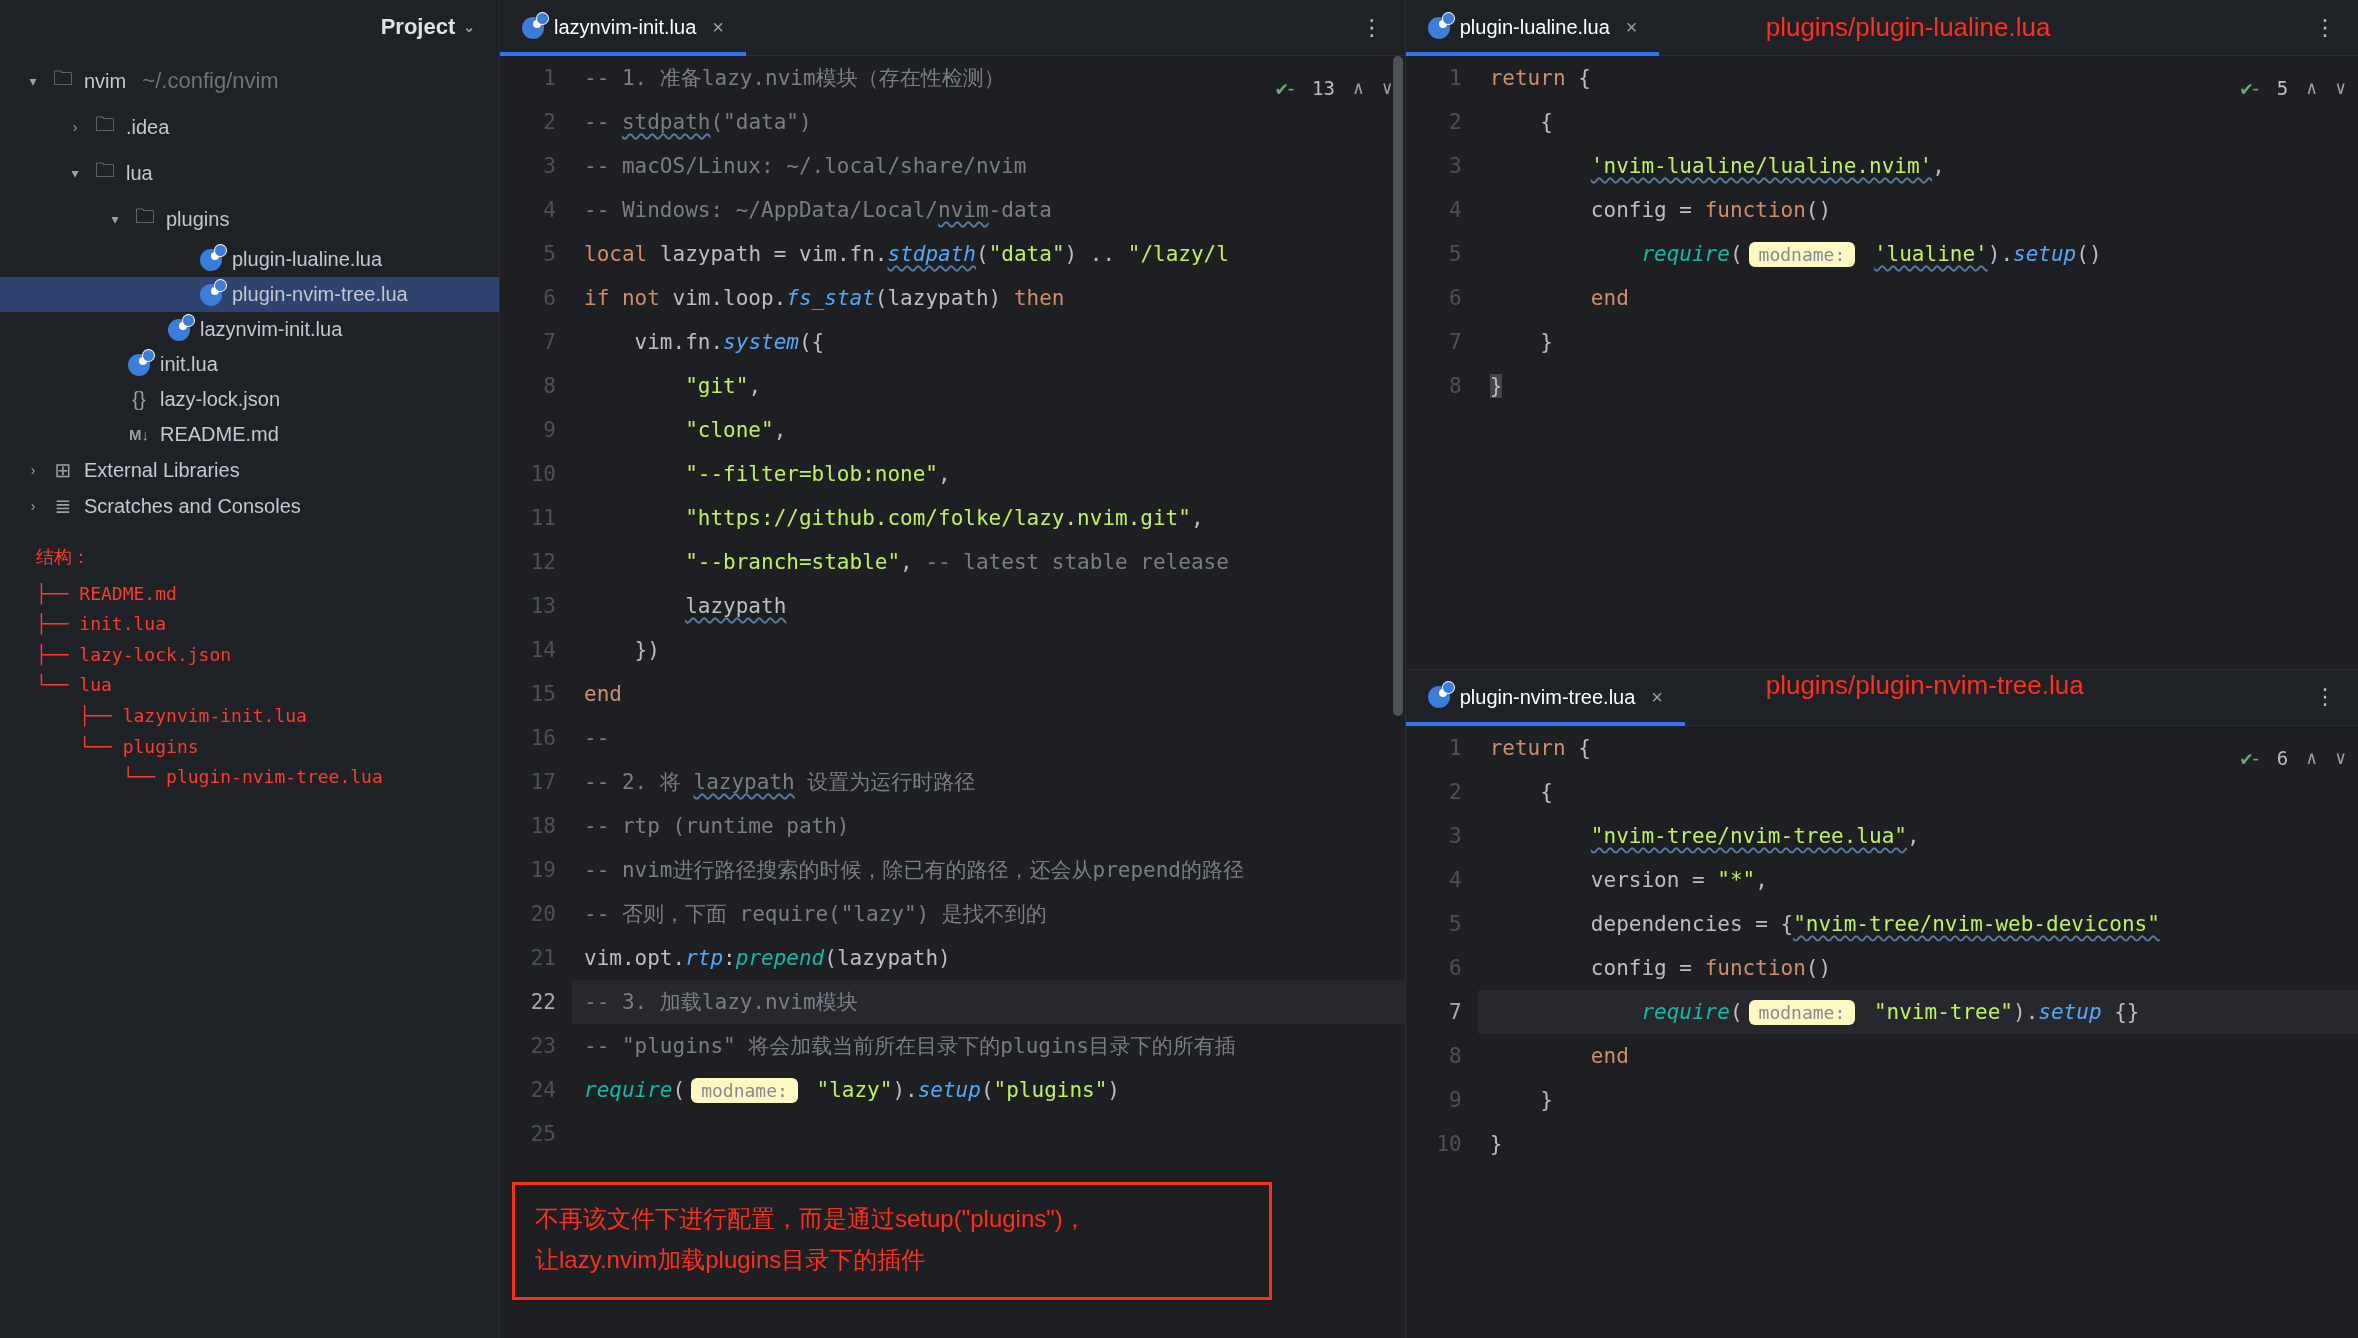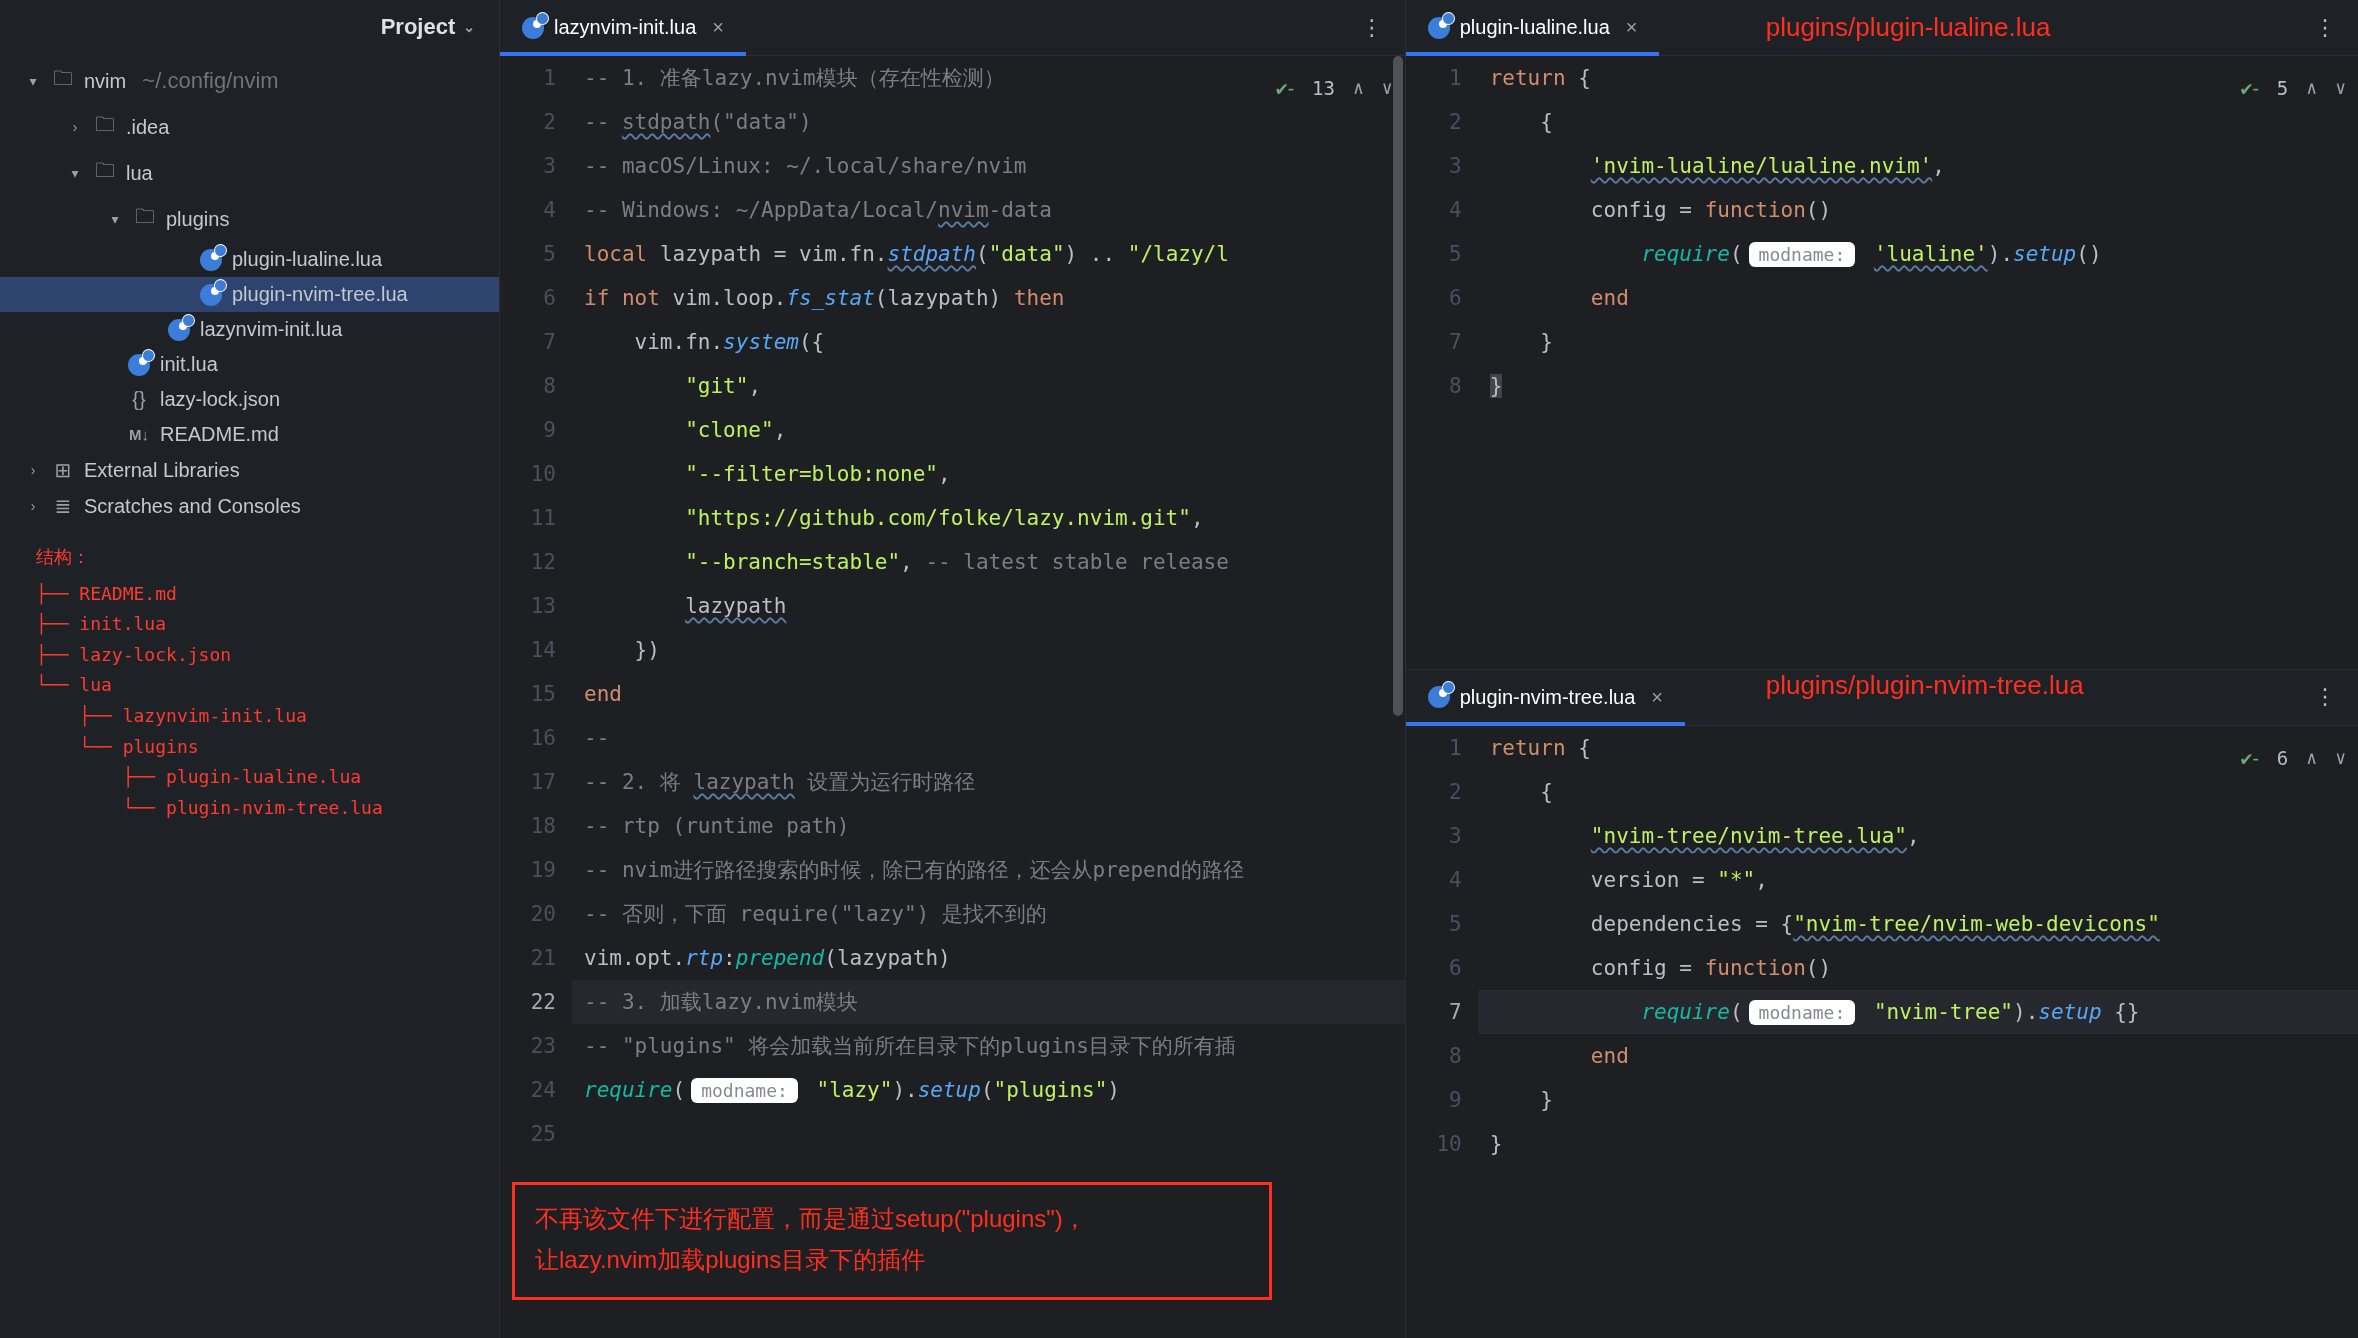--- a/index.html
+++ b/index.html
@@ -44,21 +44,21 @@
 .src .linebg{position:absolute;left:0;right:0;height:44px;background:#26282e;z-index:0;}
 .src .row{position:relative;z-index:1;height:44px;}
 .c-com{color:#7a7e85;}
 .c-kw{color:#cf8e6d;}
 .c-id{color:#bcbec4;}
 .c-fn{color:#14b8a6;font-style:italic;}
 .c-fn-it{color:#56a8f5;font-style:italic;}
 .c-str{color:#bef264;}
 .c-punc{color:#bcbec4;}
 .c-wavy{text-decoration:underline wavy #5a7ea5;text-decoration-thickness:2px;text-underline-offset:4px;}
-.c-hint{color:#868a91;background:#ffffff;border-radius:6px;padding:2px 10px;margin:0 6px;font-size:18px;}
+.c-hint{color:#868a91;background:#fef9c3;border-radius:6px;padding:2px 10px;margin:0 6px;font-size:18px;}
 .badge{position:absolute;top:10px;right:12px;display:flex;gap:18px;align-items:center;color:#9aa0a6;font-size:19px;z-index:5;}
 .badge .chk{color:#6aab73;font-size:20px;}
 .badge .num{color:#bcbec4;}
 .badge .nav{color:#9aa0a6;font-size:18px;}
 .scrollbar{position:absolute;right:0;top:0;width:14px;height:100%;}
 .scrollbar .thumb{position:absolute;right:2px;width:10px;background:#4e5157;border-radius:5px;}
 .red-box{position:absolute;border:3px solid #ff2e1f;padding:14px 20px 16px;color:#ff2e1f;font-size:24px;line-height:1.7;font-family:-apple-system,sans-serif;z-index:3;}
 .statusbar{position:absolute;left:0;right:0;bottom:0;height:44px;display:flex;align-items:center;padding:0 22px;color:#bcbec4;font-size:20px;border-top:1px solid #2b2d30;background:#1e2227;}
 
 
@@ -168,21 +168,20 @@
       </div>
     <div class="tree-sect">
       <div class="lbl">结构：</div>
       <div id="struct">
           <div class="ln">├── README.md</div>
           <div class="ln">├── init.lua</div>
           <div class="ln">├── lazy-lock.json</div>
           <div class="ln">└── lua</div>
           <div class="ln">    ├── lazynvim-init.lua</div>
           <div class="ln">    └── plugins</div>
-          <div class="ln">        ├── plugin-lualine.lua</div>
           <div class="ln">        └── plugin-nvim-tree.lua</div>
         </div>
     </div>
   </div>
 
   <div class="editors">
 
     <div class="col-left">
       <div class="pane" style="flex:1">
         <div class="tabbar">

